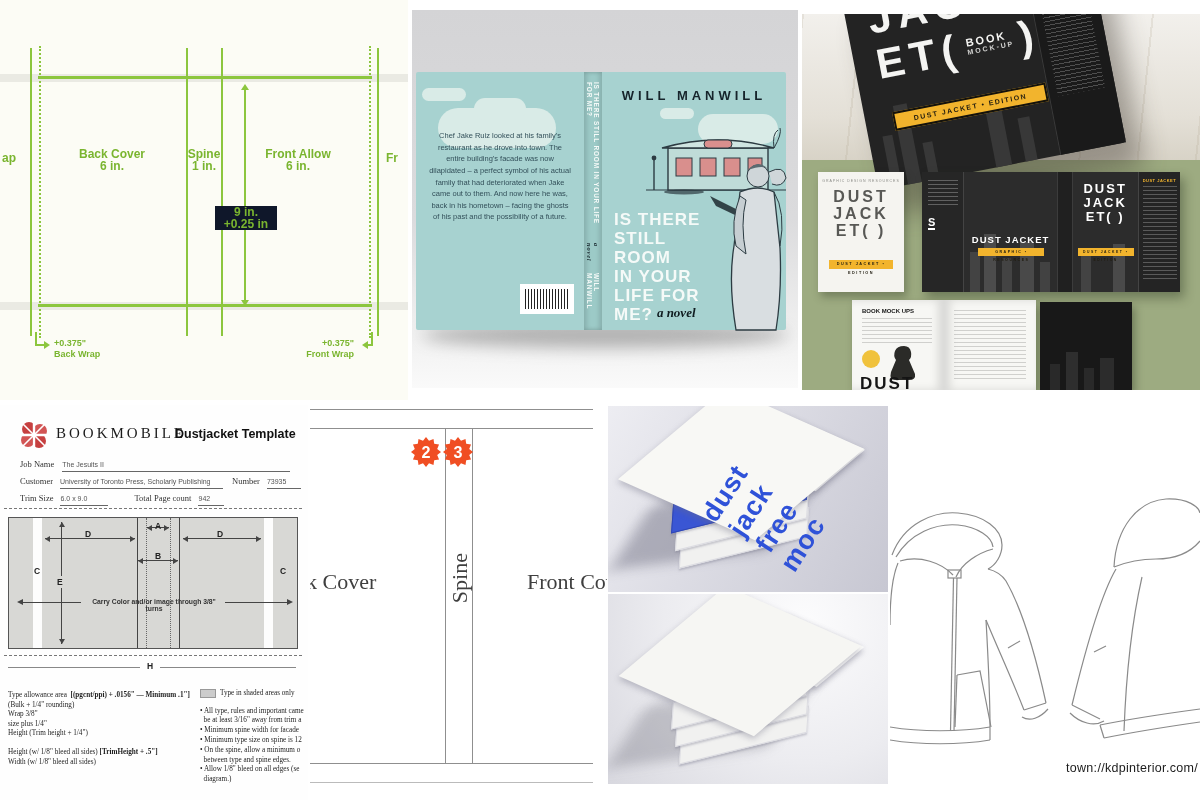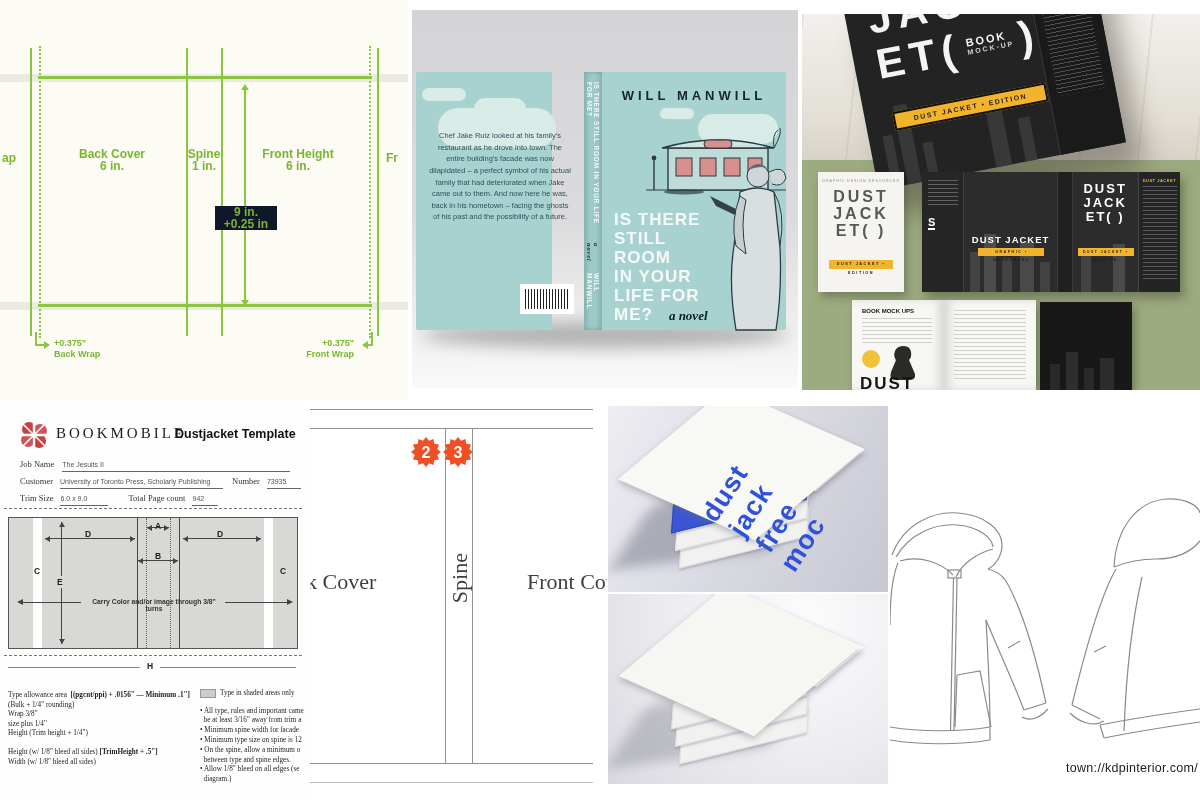--- a/index.html
+++ b/index.html
@@ -21,21 +21,21 @@
   .gtri.down{border-top:6px solid #8cc63e;}
   .gwrap{position:absolute;color:#7ab52f;font-weight:bold;font-size:9px;line-height:11px;}
   .gelbow{position:absolute;border-color:#8cc63e;}
 
   
   #tile-teal{left:412px;top:10px;width:386px;height:378px;
     background:linear-gradient(180deg,#d4d4d6 0%,#dbdbdd 55%,#eeeeee 82%,#fafafa 100%);}
   #book-shadow{position:absolute;left:10px;top:312px;width:366px;height:26px;background:rgba(60,60,60,.35);
     border-radius:50%;filter:blur(8px);}
   .cover{position:absolute;top:62px;height:258px;background:#a7d2d0;}
-  #back-cover{left:4px;width:136px;border-radius:2px 0 0 2px;}
+  #back-cover{left:4px;width:168px;border-radius:2px 0 0 2px;}
   #spine-strip{left:172px;width:18px;background:#9ccac7;box-shadow:inset 3px 0 4px rgba(0,0,0,.12),inset -3px 0 4px rgba(0,0,0,.12);}
   #front-cover{left:190px;width:184px;border-radius:0 2px 2px 0;}
   .cloud{position:absolute;background:#d9ebe7;border-radius:20px;}
   .blurb{position:absolute;left:13px;top:58px;width:142px;font-size:7.5px;line-height:1.55;color:#33505a;text-align:center;}
   .barcode{position:absolute;left:104px;top:212px;width:54px;height:30px;background:#fff;
     display:flex;align-items:center;justify-content:center;}
   .bars{width:44px;height:20px;background:repeating-linear-gradient(90deg,#222 0 1px,transparent 1px 3px);}
   .author{position:absolute;left:0;top:16px;width:100%;text-align:center;font-size:13px;font-weight:800;
     letter-spacing:4px;color:#16242b;}
   .title-line{font-size:17px;font-weight:800;color:#f5faf8;letter-spacing:1px;line-height:19px;}
@@ -133,21 +133,21 @@
 
     <div class="glabel" style="left:62px;top:148px;width:100px">
       <div>Back Cover</div>
       <div>6 in.</div>
     </div>
     <div class="glabel" style="left:178px;top:148px;width:52px">
       <div>Spine</div>
       <div>1 in.</div>
     </div>
     <div class="glabel" style="left:248px;top:148px;width:100px">
-      <div>Front Height</div>
+      <div>Front Allow</div>
       <div>6 in.</div>
     </div>
     <div class="glabel" style="left:2px;top:152px;width:20px;text-align:left">ap</div>
     <div class="glabel" style="left:386px;top:152px;width:20px;text-align:left">Fr</div>
 
     <div class="garrow"></div>
     <div class="gtri up" style="left:241px;top:84px"></div>
     <div class="gtri down" style="left:241px;top:300px"></div>
     <div class="glabel" style="left:215px;top:206px;width:62px;background:#0f172a">
       <div>9 in.</div>
@@ -219,21 +219,21 @@
         <path d="M34 30 Q52 22 68 30 L74 86 Q76 130 70 168 L30 168 Q22 120 28 84 Z" fill="#d9dee1" stroke="#2c3b42" stroke-width="1.3"></path>
         <path d="M34 34 Q24 60 30 84 L40 92 Q34 62 40 38 Z" fill="#c6ced2" stroke="#2c3b42"></path>
         <path d="M68 30 Q80 50 74 84" fill="none" stroke="#2c3b42"></path>
       </svg>
       <div class="abs" style="left:12px;top:138px">
         <div class="title-line">IS THERE</div>
         <div class="title-line">STILL</div>
         <div class="title-line">ROOM</div>
         <div class="title-line">IN YOUR</div>
         <div class="title-line">LIFE FOR</div>
-        <div style="display:flex;align-items:flex-end;gap:16px">
+        <div style="display:flex;align-items:flex-start;gap:4px">
           <span class="title-line">ME?</span>
           <span class="novel">a novel</span>
         </div>
       </div>
     </div>
   </div>
 
   <div class="tile" id="tile-dj">
     <div id="dj-floor"></div>
 
@@ -342,21 +342,21 @@
     </div>
     <div class="abs" style="left:20px;top:65px">
       <span class="bm-field-label">Customer</span>
       <span class="bm-underline" style="width:163px;margin-left:3px"><span class="bm-value">University of Toronto Press, Scholarly Publishing</span></span>
       <span class="bm-field-label" style="margin-left:5px">Number</span>
       <span class="bm-underline" style="width:34px;margin-left:3px"><span class="bm-value">73935</span></span>
     </div>
     <div class="abs" style="left:20px;top:82px">
       <span class="bm-field-label">Trim Size</span>
       <span class="bm-underline" style="width:48px;margin-left:3px"><span class="bm-value">6.0 x 9.0</span></span>
-      <span class="bm-field-label" style="margin-left:16px">Total Page count</span>
+      <span class="bm-field-label" style="margin-left:22px">Total Page count</span>
       <span class="bm-underline" style="width:26px;margin-left:3px"><span class="bm-value">942</span></span>
     </div>
 
     <div class="abs" style="left:4px;top:103px;width:298px;border-top:1.5px dashed #777"></div>
 
     <div id="bm-diagram">
       <div class="wstrip" style="left:24px"></div>
       <div class="wstrip" style="left:255px"></div>
       <div class="dline" style="left:128px;top:0;width:1px;height:100%"></div>
       <div class="dline" style="left:170px;top:0;width:1px;height:100%"></div>

